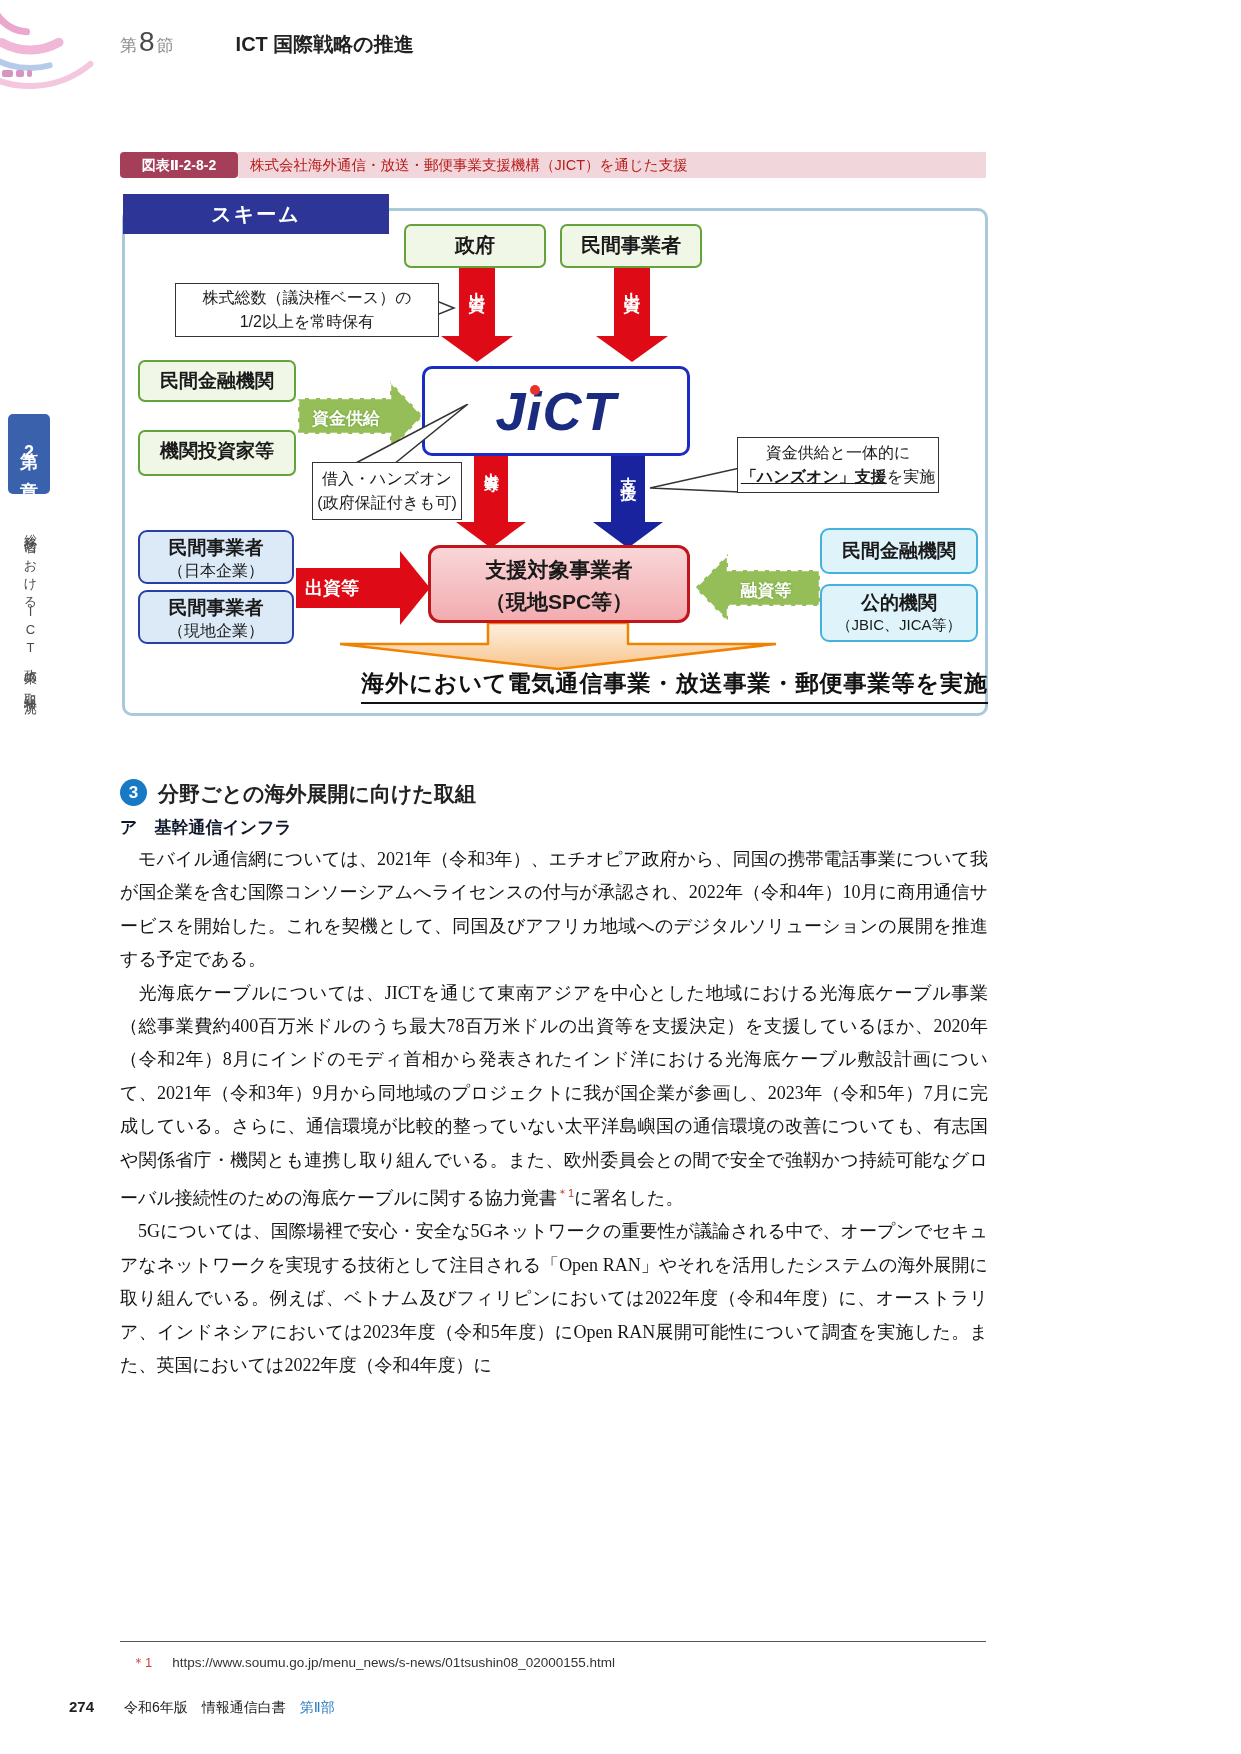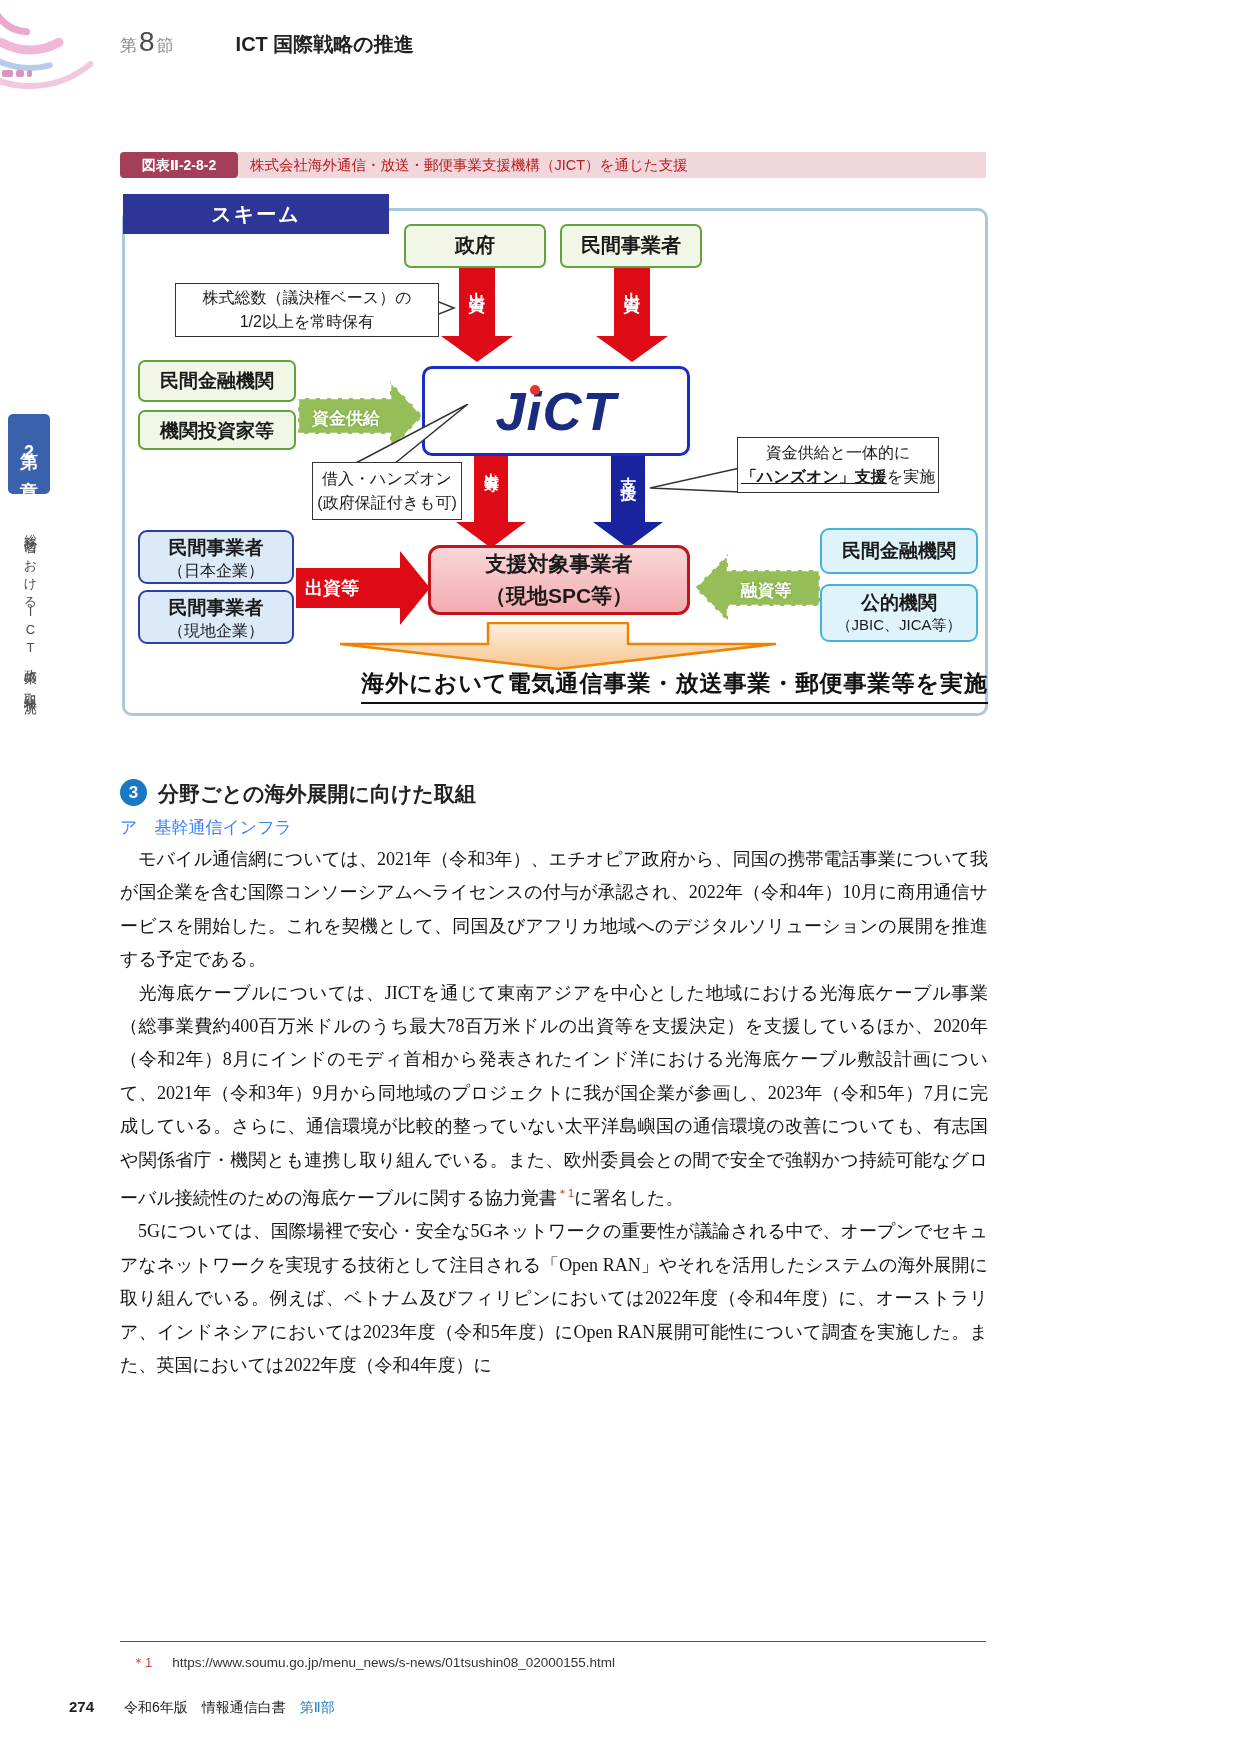--- a/index.html
+++ b/index.html
@@ -73,21 +73,21 @@
   .pointer { z-index: 4; }
 
   .banner { text-align: right; }
   .banner span { display: inline-block; font-weight: bold; font-size: 23px; letter-spacing: 1px;
                  border-bottom: 2.5px solid #111; padding-bottom: 3px; color: #111; }
 
   
   .sec-circle { background: #1879c5; border-radius: 50%; color: #fff; font-weight: bold; font-size: 17px;
                 text-align: center; line-height: 27px; }
   .sec-title { font-size: 21px; font-weight: bold; color: #222; }
-  .sec-sub { font-size: 17px; font-weight: normal; color: #3b82f6; }
+  .sec-sub { font-size: 17px; font-weight: bold; color: #0f172a; }
 
   
   .bodytext { font-family: "Liberation Serif", "DejaVu Serif", serif; font-size: 18px; line-height: 33.4px;
               text-align: justify; color: #141414; }
   .bodytext p { text-align: justify; text-align-last: left; }
   .fn-sup { color: #c0392b; font-size: 11px; vertical-align: super; font-family: "Liberation Sans", sans-serif; }
 
   .fn-rule { border-top: 1.5px solid #555; }
   .fn-row { display: flex; align-items: baseline; font-size: 13.5px; color: #333; }
   .fn-marker { color: #cf4040; margin-right: 20px; font-size: 13px; }
@@ -150,21 +150,21 @@
 
   <div class="abs callout" style="left:175px;top:283px;width:264px;height:54px">
     <div>株式総数（議決権ベース）の</div>
     <div>1/2以上を常時保有</div>
   </div>
   <svg class="abs pointer" style="left:424px;top:294px" width="32" height="28" viewBox="0 0 32 28">
     <polygon points="0,2 30,14 0,26" fill="#fff" stroke="#333" stroke-width="1.6"></polygon>
   </svg>
 
   <div class="abs dbox box-green sm" style="left:138px;top:360px;width:158px;height:42px;line-height:37px">民間金融機関</div>
-  <div class="abs dbox box-green sm" style="left:138px;top:410px;width:158px;height:40px;line-height:37px">機関投資家等</div>
+  <div class="abs dbox box-green sm" style="left:138px;top:430px;width:158px;height:46px;line-height:37px">機関投資家等</div>
 
   <svg class="abs" style="left:298px;top:378px;z-index:2" width="128" height="76" viewBox="0 0 128 76">
     <polygon points="0,20 92,20 92,3 125,38 92,73 92,56 0,56" fill="#95be58" stroke="#ffffff" stroke-width="2.5" stroke-dasharray="7 4"></polygon>
   </svg>
   <div class="abs garrow-lbl" style="left:302px;top:407px;width:88px;text-align:center">資金供給</div>
 
   <div class="abs jict" style="left:422px;top:366px;width:268px;height:90px">
     <span class="jict-word"><span>J</span><span class="jict-i">i</span><span>CT</span></span>
   </div>
 
@@ -203,21 +203,21 @@
     <div>民間事業者</div>
     <div class="sub">（現地企業）</div>
   </div>
 
   <div class="abs harrow" style="left:296px;top:551px;width:134px;height:74px">
     <div class="hshaft"></div>
     <div class="hhead"></div>
     <div class="harrow-lbl">出資等</div>
   </div>
 
-  <div class="abs dbox box-pink" style="left:428px;top:545px;width:262px;height:70px;line-height:1.5">
+  <div class="abs dbox box-pink" style="left:428px;top:545px;width:262px;height:78px;padding-top:6px;line-height:1.5">
     <div>支援対象事業者</div>
     <div>（現地SPC等）</div>
   </div>
 
   <svg class="abs" style="left:692px;top:551px;z-index:2" width="128" height="74" viewBox="0 0 128 74">
     <polygon points="128,19 36,19 36,3 3,37 36,71 36,55 128,55" fill="#95be58" stroke="#ffffff" stroke-width="2.5" stroke-dasharray="7 4"></polygon>
   </svg>
   <div class="abs garrow-lbl" style="left:722px;top:579px;width:88px;text-align:center">融資等</div>
 
   <div class="abs dbox box-cyan" style="left:820px;top:528px;width:158px;height:46px;line-height:41px">民間金融機関</div>

